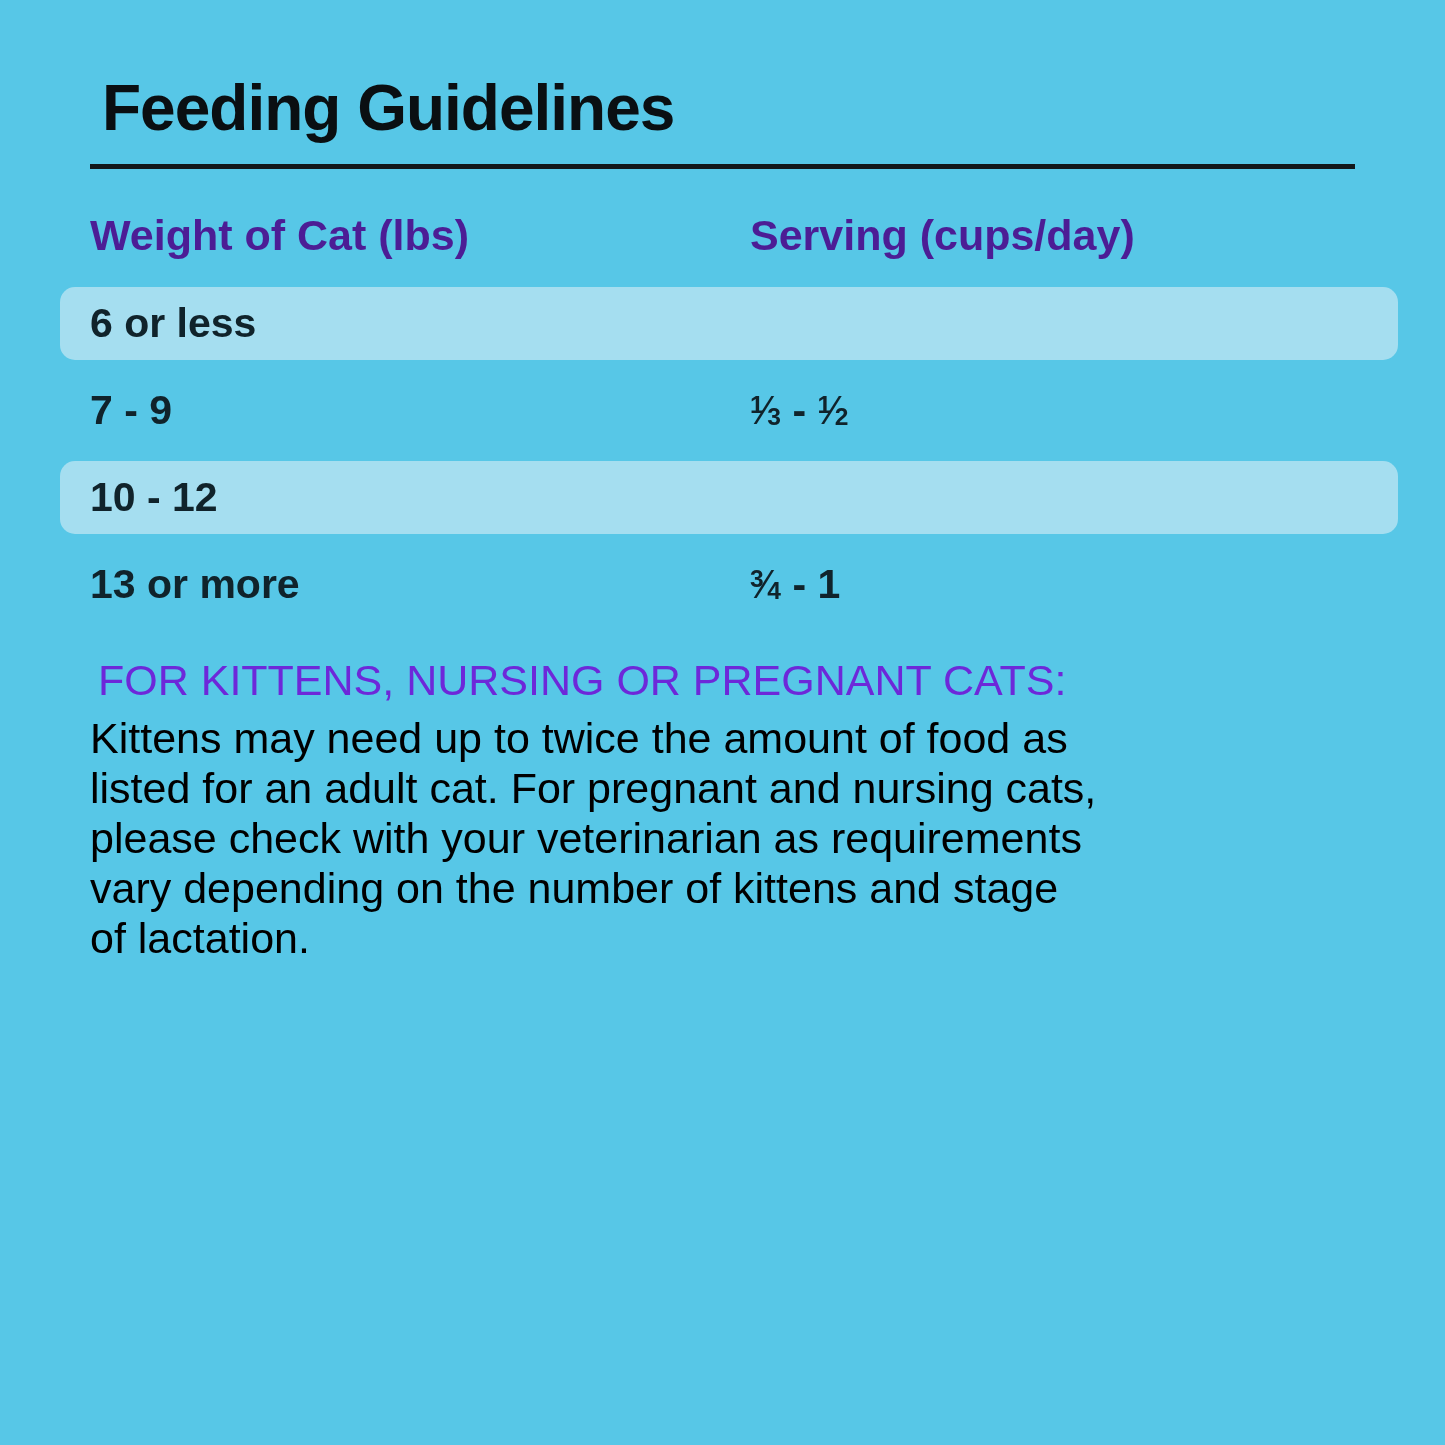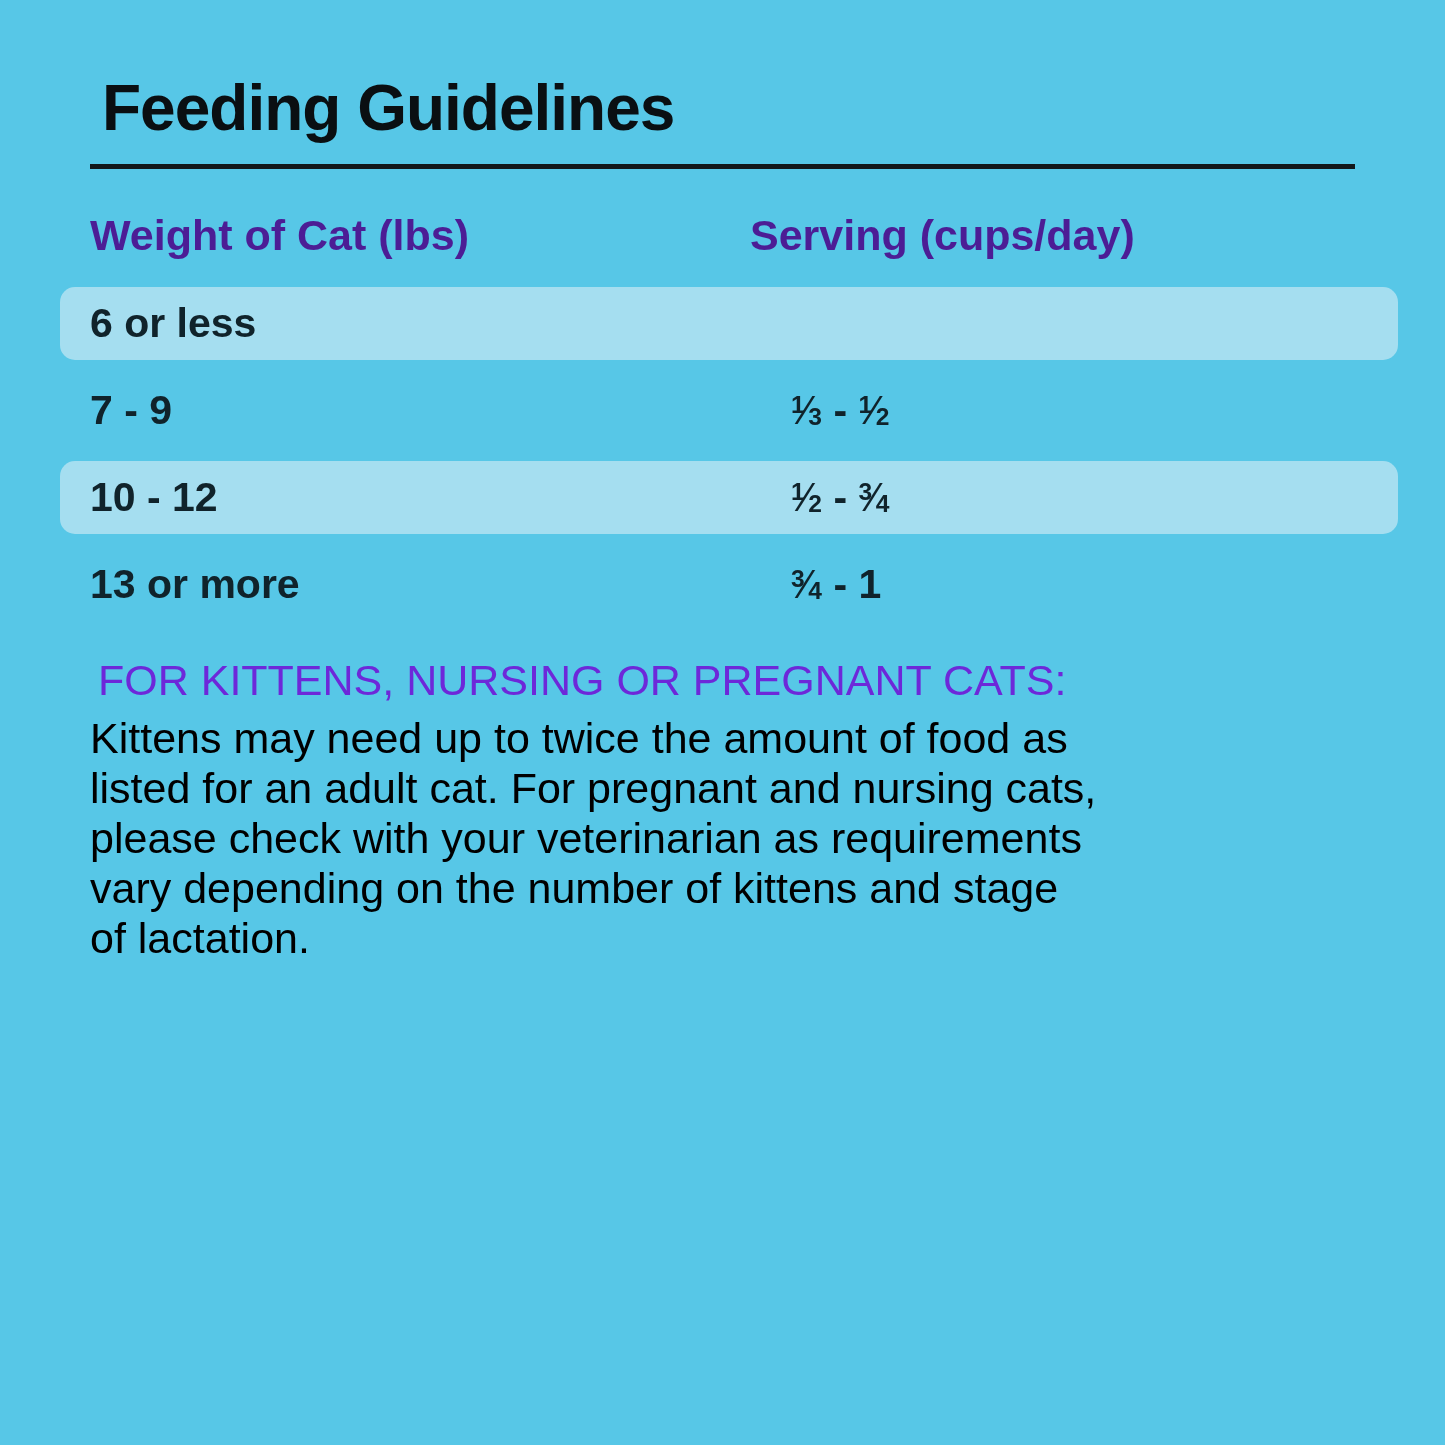--- a/index.html
+++ b/index.html
@@ -42,21 +42,20 @@
   }
   .row {
     display: grid;
     grid-template-columns: 660px 1fr;
     align-items: center;
     height: 73px;
     margin-bottom: 14px;
     font-size: 41px;
     font-weight: bold;
     color: #10232b;
-    gap: 41px;
   }
   .row.highlight {
     background: #A5DEF0;
     border-radius: 15px;
     margin-left: -30px;
     padding-left: 30px;
     margin-right: -43px;
   }
   .cell { white-space: nowrap; }
   .frac .num {
@@ -104,21 +103,20 @@
   <div>
       <div class="row highlight">
         <div class="cell">6 or less</div>
       </div>
       <div class="row">
         <div class="cell">7 - 9</div>
         <div class="cell"><span class="frac"><span class="num">1</span><span class="slash">⁄</span><span class="den">3</span></span> <span>-</span> <span class="frac"><span class="num">1</span><span class="slash">⁄</span><span class="den">2</span></span></div>
       </div>
       <div class="row highlight">
         <div class="cell">10 - 12</div>
-        <div class="cell"><span class="frac"><span class="num">1</span><span class="slash">⁄</span><span class="den">2</span></span> <span>-</span> <span class="frac"><span class="num">3</span><span class="slash">⁄</span><span class="den">4</span></span></div>
       </div>
       <div class="row">
         <div class="cell">13 or more</div>
         <div class="cell"><span class="frac"><span class="num">3</span><span class="slash">⁄</span><span class="den">4</span></span> <span>-</span> <span>1</span></div>
       </div>
     </div>
 
   <div class="note">
     <p class="note-heading">FOR KITTENS, NURSING OR PREGNANT CATS:</p>
     <p class="note-body">Kittens may need up to twice the amount of food as<br>listed for an adult cat. For pregnant and nursing cats,<br>please check with your veterinarian as requirements<br>vary depending on the number of kittens and stage<br>of lactation.</p>

